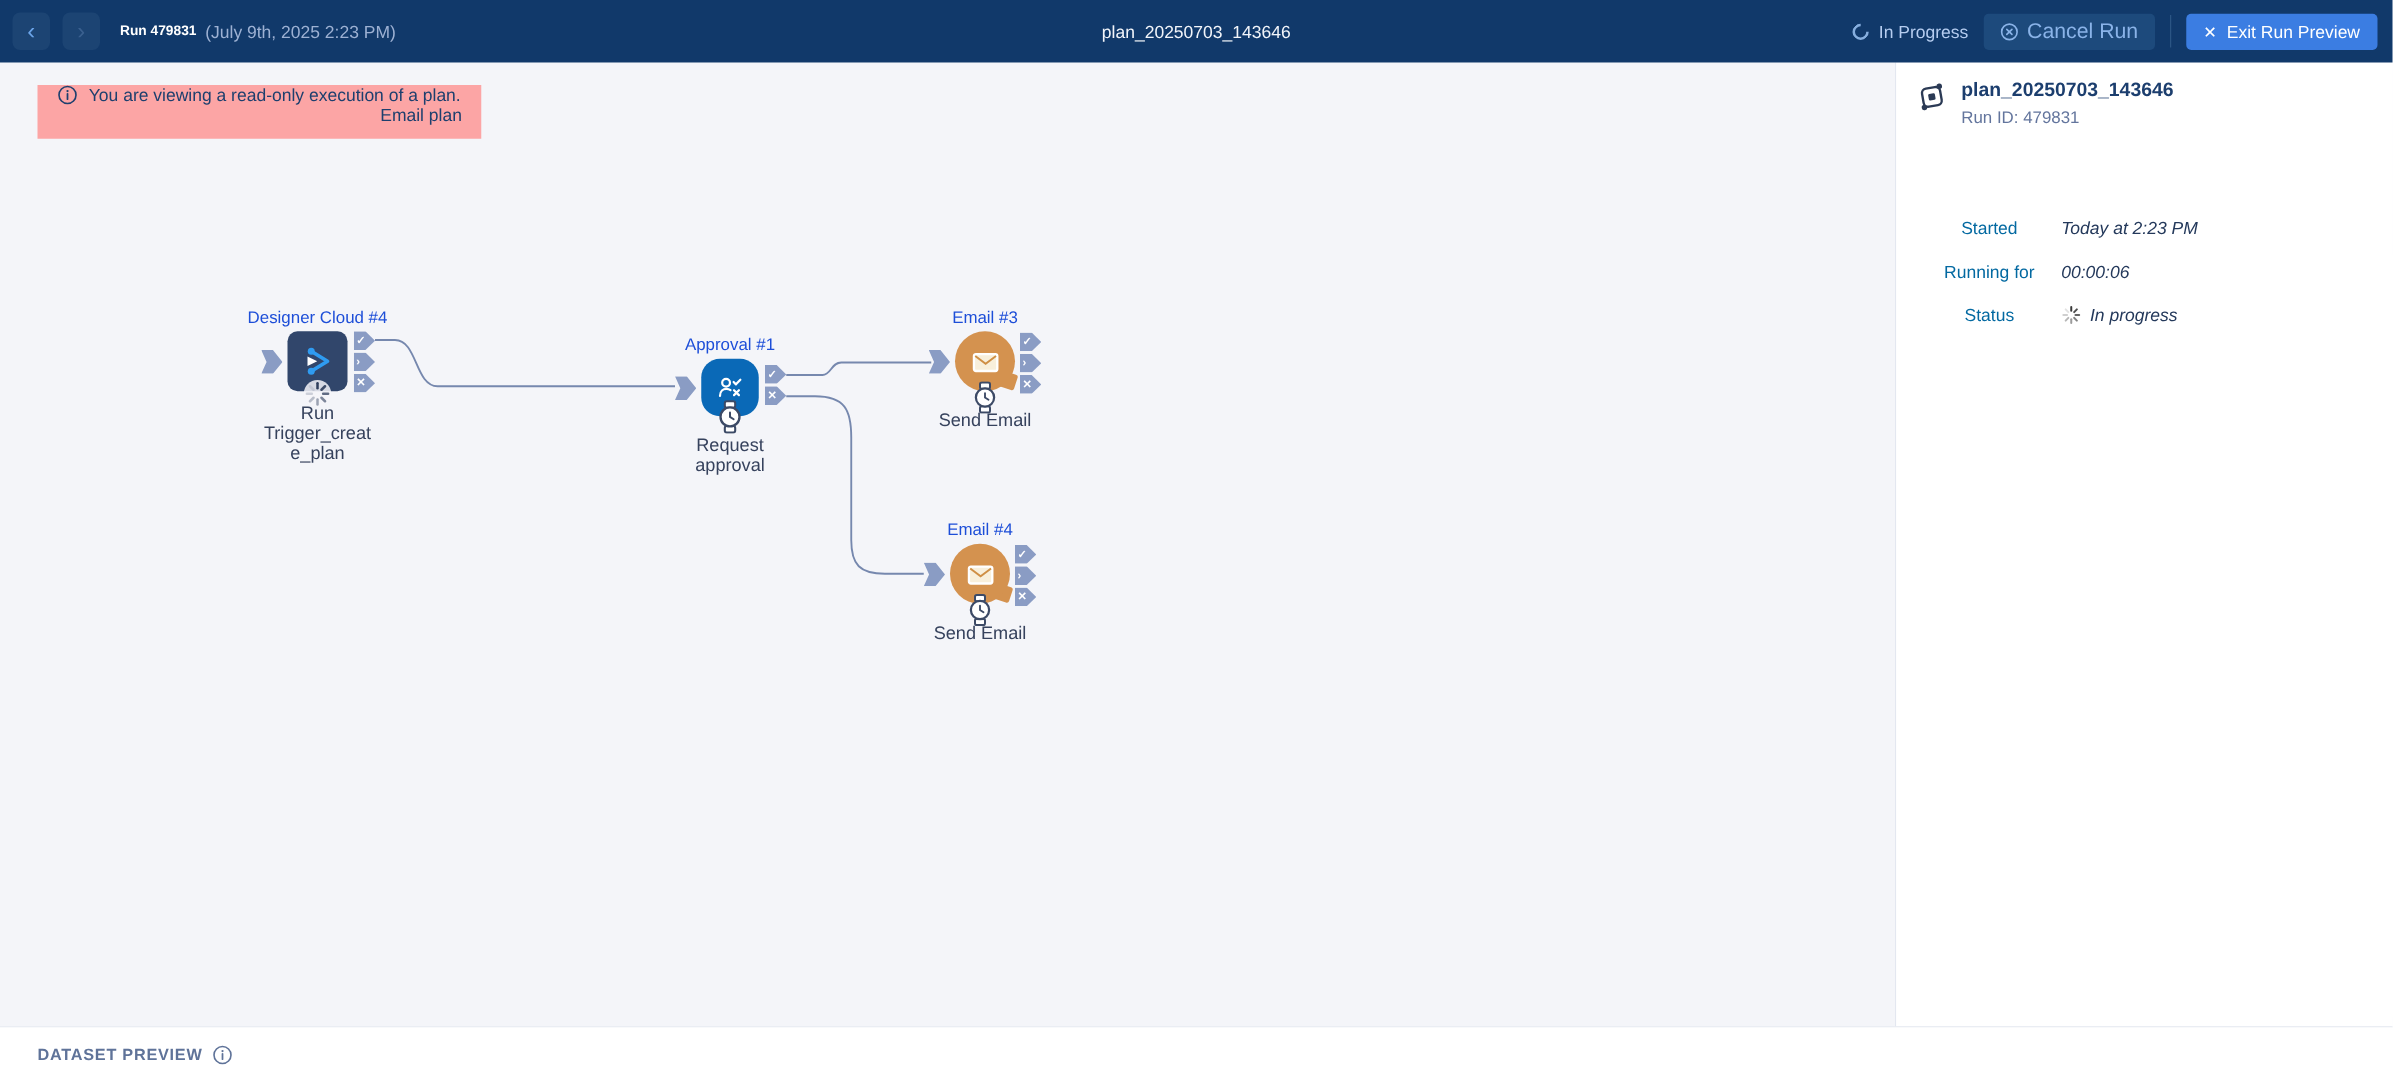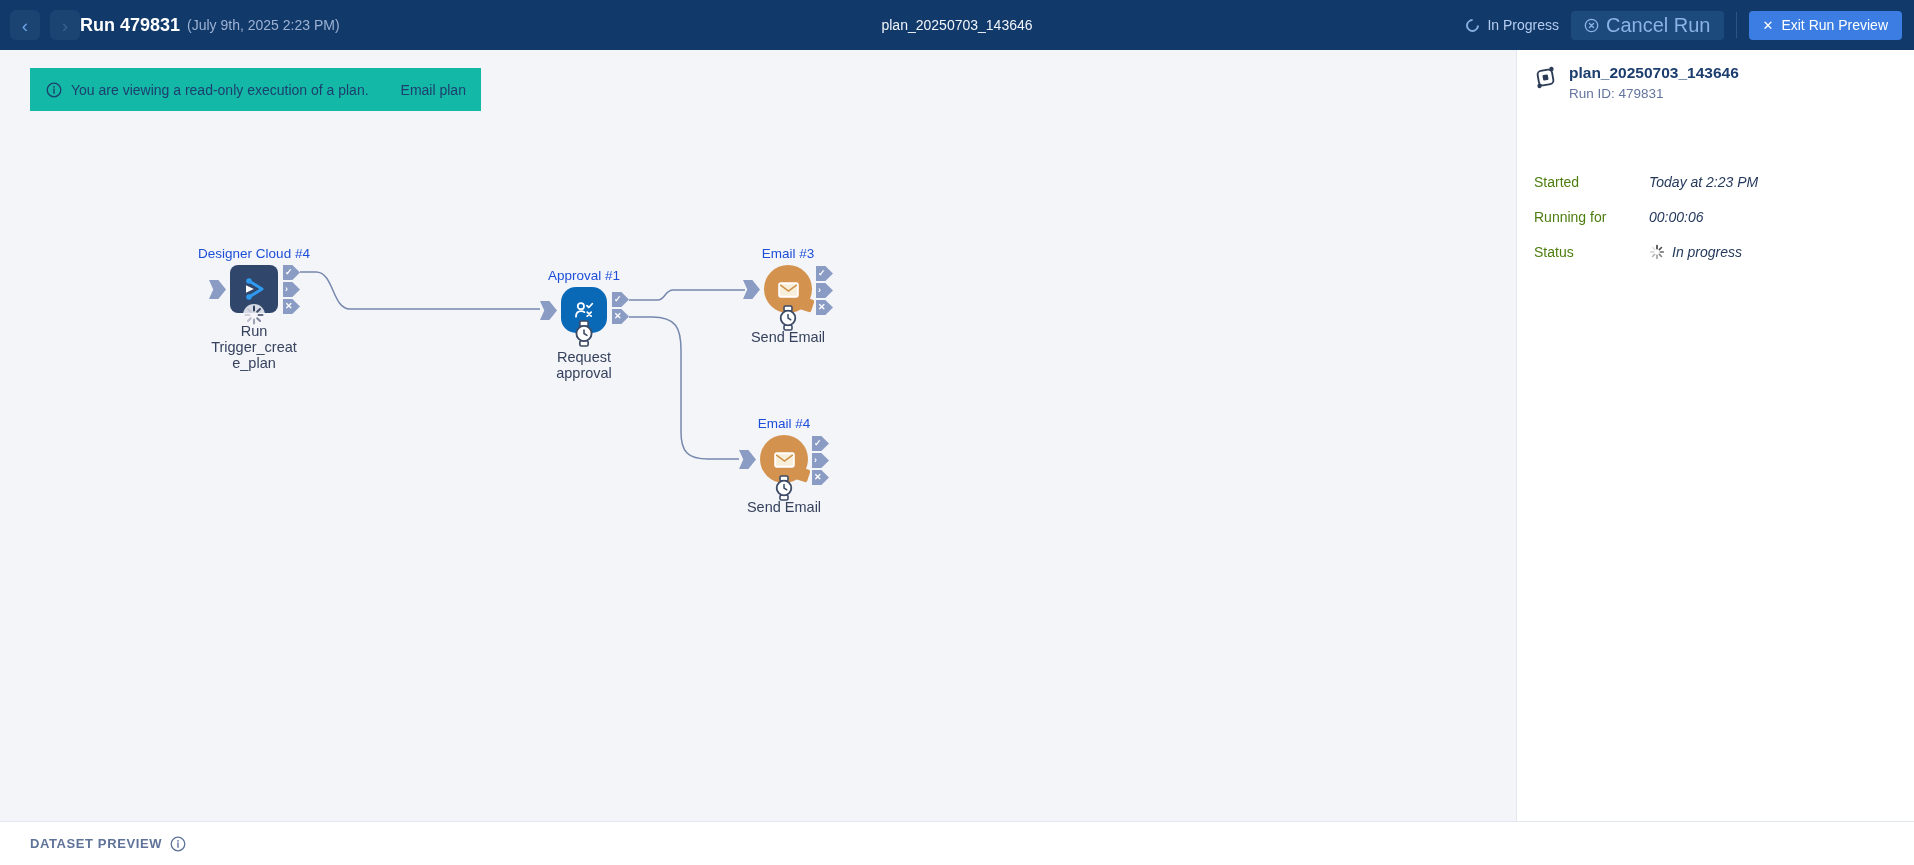--- a/index.html
+++ b/index.html
@@ -7,43 +7,43 @@
     font-family:"Liberation Sans", sans-serif; background:#fff; }
 
   
   .topbar { position:absolute; left:0; top:0; width:1914px; height:50px;
     background:#11396a; display:flex; align-items:center; z-index:30; }
   .nav-btn { width:30px; height:30px; border-radius:6px; background:#1c4473;
     display:flex; align-items:center; justify-content:center; margin-left:10px;
     font-size:19px; line-height:1; cursor:pointer; }
   .nav-btn.back { color:#6ba4e8; }
   .nav-btn.fwd  { color:#3a608f; }
-  .run-title { color:#fff; font-weight:bold; font-size:18px; }
+  .run-title { margin-left:16px; color:#fff; font-weight:bold; font-size:11px; }
   .run-date  { margin-left:7px; color:#9db1d3; font-size:14px; }
   .bar-center { position:absolute; left:50%; top:0; height:50px; transform:translateX(-50%);
     display:flex; align-items:center; color:#f2f5fa; font-size:14px; }
   .bar-right { position:absolute; right:12px; top:0; height:50px;
     display:flex; align-items:center; gap:12px; }
   .inprogress { display:flex; align-items:center; gap:8px; color:#b6cdf0; font-size:14px; }
   .ring { width:13px; height:13px; border-radius:50%; border:2px solid #86aede;
     border-right-color:transparent; transform:rotate(-45deg); }
   .btn-cancel { height:29px; display:flex; align-items:center; gap:7px;
     background:#1d4a7c; color:#8ab3e8; border:none; border-radius:4px;
-    font-size:20px; padding:0 13px; cursor:pointer; font-family:inherit; }
+    font-size:17px; padding:0 13px; cursor:pointer; font-family:inherit; }
   .bar-divider { width:1px; height:26px; background:#2b5584; }
   .btn-exit { height:29px; display:flex; align-items:center; gap:8px;
     background:#3b7de2; color:#fff; border:none; border-radius:4px;
     font-size:14px; padding:0 14px; cursor:pointer; font-family:inherit; }
   .x-glyph { font-size:13px; line-height:1; }
 
   
   .canvas { position:absolute; left:0; top:50px; width:1517px; height:771px;
     background:#f4f5f9; border-right:1px solid #e3e7f0; overflow:hidden; }
   .banner { position:absolute; left:30px; top:18px; height:43px; display:flex;
-    align-items:center; background:#14b8a6; color:#1d3f6e; font-size:14px; }
+    align-items:flex-end; background:#fca5a5; color:#1d3f6e; font-size:14px;flex-direction:column; }
   .banner-msg { display:flex; align-items:center; gap:9px; padding:0 16px; }
   .banner-div { width:1px; background:#c9d2e4; }
   .banner-action { display:flex; align-items:center; padding:0 15px; cursor:pointer; }
 
   svg.wires { position:absolute; left:0; top:0; width:1517px; height:771px; }
 
   
   .node { position:absolute; }
   .node-label { position:absolute; bottom:calc(100% + 4px); left:50%;
     transform:translateX(-50%); white-space:nowrap; font-size:13.5px; color:#1d4ed8; }
@@ -71,21 +71,21 @@
   .panel-head { display:flex; padding:14px 0 0 17px; gap:12px; }
   .panel-title { font-size:15.5px; color:#1c3e6e; font-weight:bold; }
   .panel-runid { font-size:13.5px; color:#63759d; margin-top:4px; }
   .tabs { position:absolute; left:0; top:78px; width:100%;
     border-bottom:1px solid #e3e7f0; padding-left:16px; display:flex; gap:28px; }
   .tab { font-size:14.5px; padding:4px 2px 9px; cursor:pointer; }
   .tab.active { color:#2778c6; border-bottom:3px solid #2778c6; }
   .tab.idle { color:#5e7295; border-bottom:3px solid transparent; }
   .details { position:absolute; left:17px; top:124px; width:360px; }
   .drow { display:flex; margin-bottom:19px; align-items:center; }
-  .dlabel { width:115px; font-size:14px; color:#4d7c0f; }
+  .dlabel { width:115px; font-size:14px; color:#0369a1;text-align:center; }
   .dvalue { font-size:14px; color:#24395b; display:flex; align-items:center; gap:7px;font-style:italic; }
 
   
   .hline { position:absolute; left:0; top:821px; width:1914px; height:1px;
     background:#e3e7f0; z-index:25; }
   .footer { position:absolute; left:0; top:822px; width:1914px; height:43px;
     background:#fff; display:flex; align-items:center; padding-left:30px;
     gap:8px; z-index:26; }
   .footer-label { font-size:13px; font-weight:bold; letter-spacing:0.6px; color:#5f7399; }
 </style>

